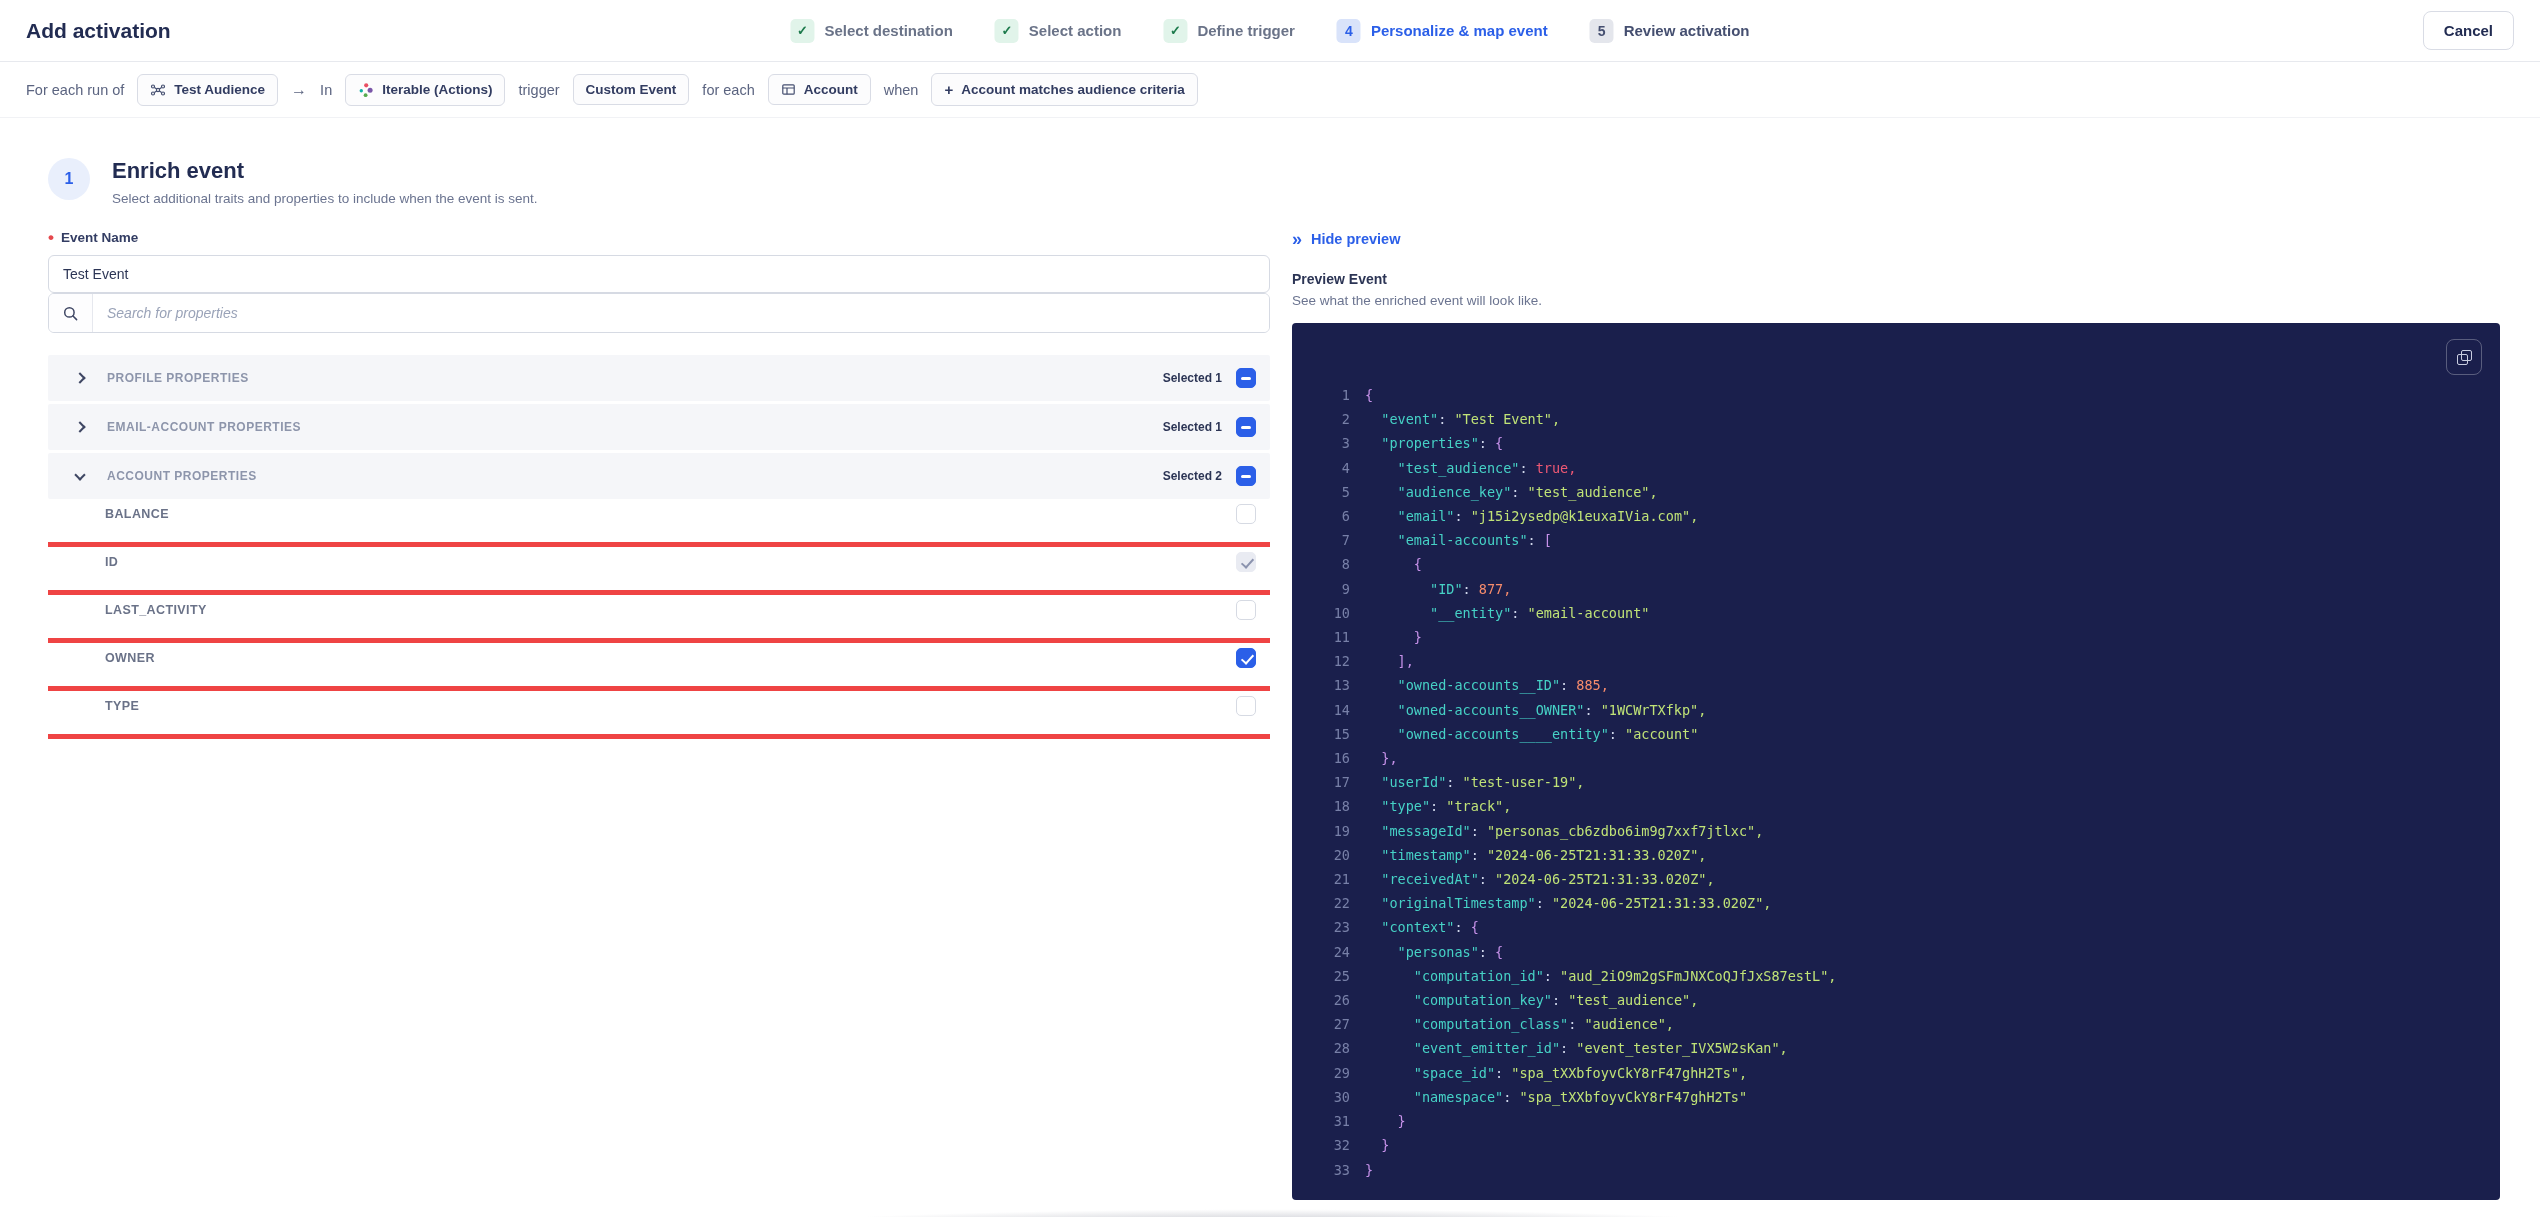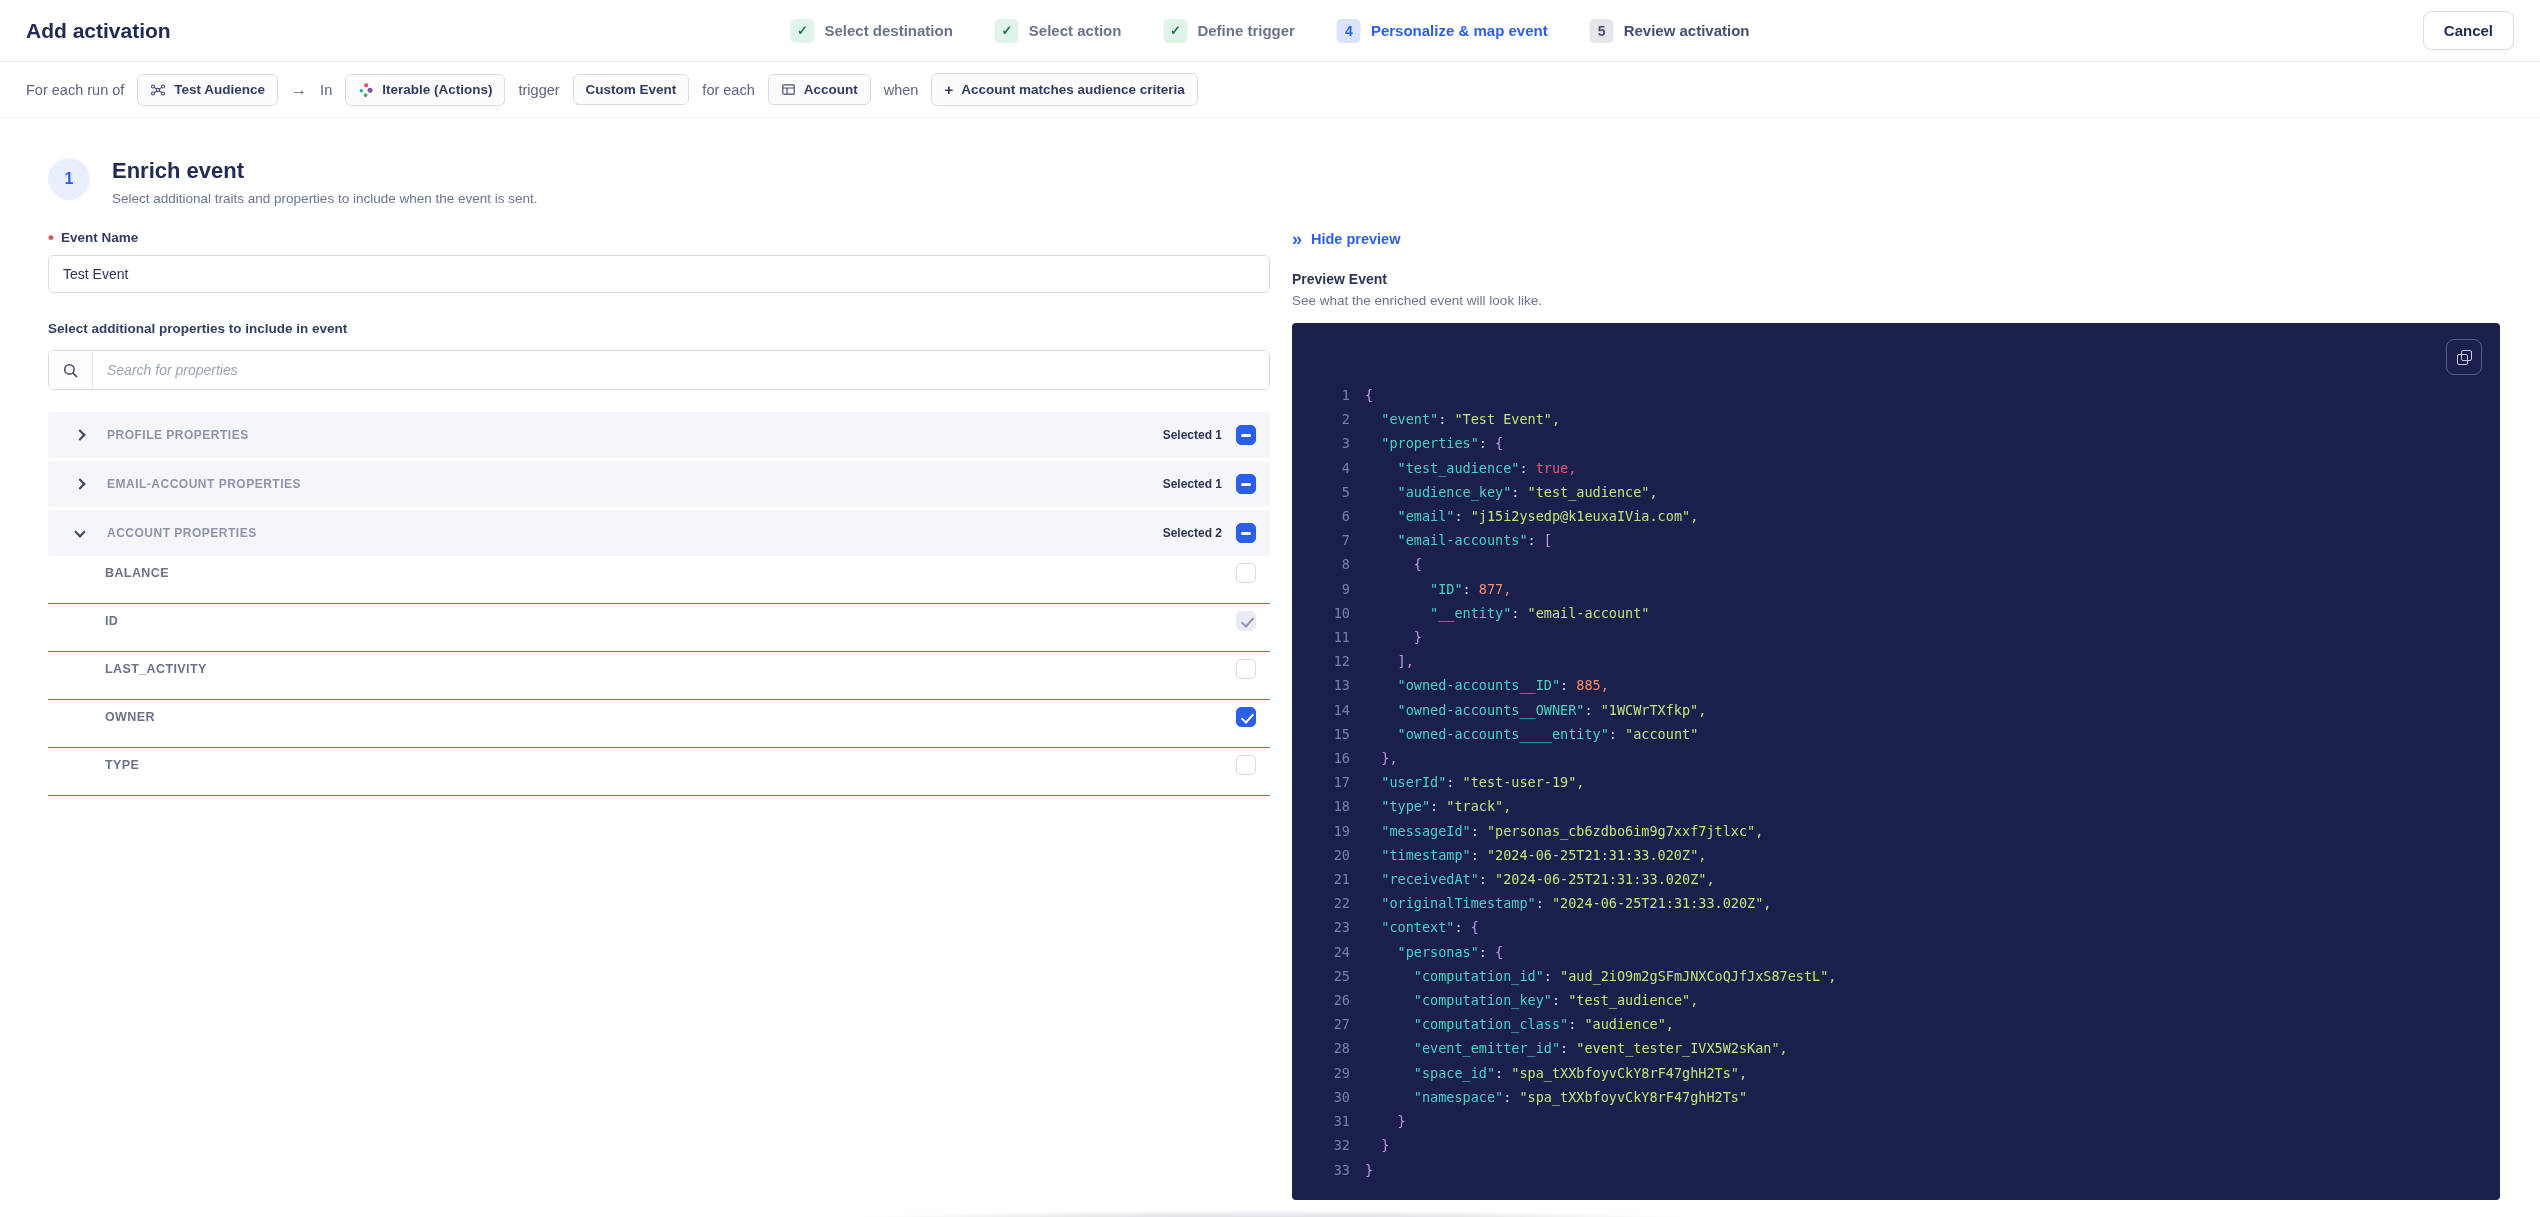--- a/index.html
+++ b/index.html
@@ -123,21 +123,21 @@
     border:solid #fff; border-width:0 2.4px 2.4px 0; transform:rotate(42deg);
   }
   .cb.checked-disabled { background:#e9ebf2; border-color:#e9ebf2; }
   .cb.checked-disabled::after {
     content:""; position:absolute; left:6.5px; top:3px; width:5px; height:10px;
     border:solid #8b93ae; border-width:0 2.4px 2.4px 0; transform:rotate(42deg);
   }
 
   .prop-row {
     height:45px; background:#fff; display:flex; align-items:center;
-    padding:0 14px 16px 57px; border-bottom:1px solid #ef4444; margin-bottom:3px;
+    padding:0 14px 16px 57px; border-bottom:5px solid #ef4444; margin-bottom:3px;
   }
   .plabel { font-size:12.5px; color:#6a7288; font-weight:600; letter-spacing:.4px; }
   .prop-row .cb { margin-left:auto; }
 
   
   .hide-preview {
     display:inline-flex; align-items:center; gap:9px; margin-top:76px;
     color:#2b5fe8; font-size:14.5px; font-weight:700; text-decoration:none; cursor:pointer;
   }
   .dbl-chev { font-size:18px; line-height:1; font-weight:700; }
@@ -269,21 +269,20 @@
           <p class="step-sub">Select additional traits and properties to include when the event is sent.</p>
         </div>
       </div>
 
       <div class="field-label">
         <span class="req-dot">•</span>
         <span>Event Name</span>
       </div>
       <input class="text-input" type="text" value="Test Event" style="">
 
-      <div class="props-label">Select additional properties to include in event</div>
 
       <div class="search-box">
         <span class="search-icon-seg">
           <svg width="17" height="17" viewBox="0 0 17 17" fill="none">
             <circle cx="7.4" cy="7.4" r="4.7" stroke="#3e4663" stroke-width="1.5"></circle>
             <line x1="11" y1="11" x2="14.6" y2="14.6" stroke="#3e4663" stroke-width="1.5" stroke-linecap="round"></line>
           </svg>
         </span>
         <input type="text" placeholder="Search for properties" style="">
       </div>

